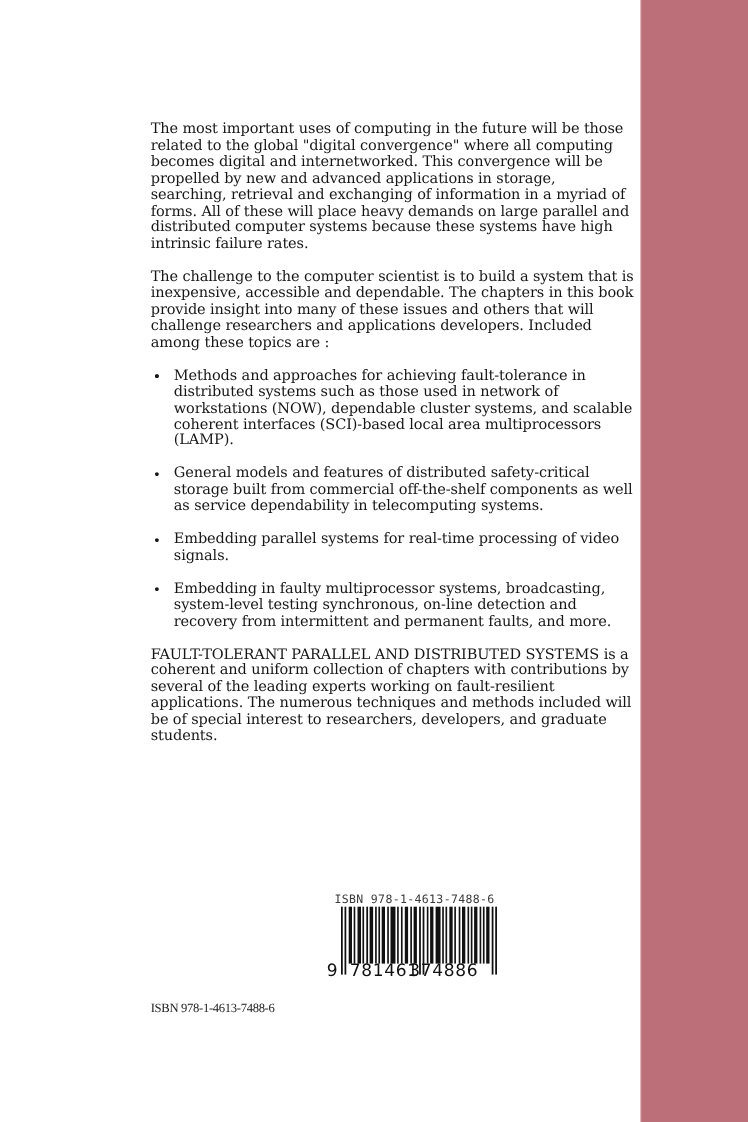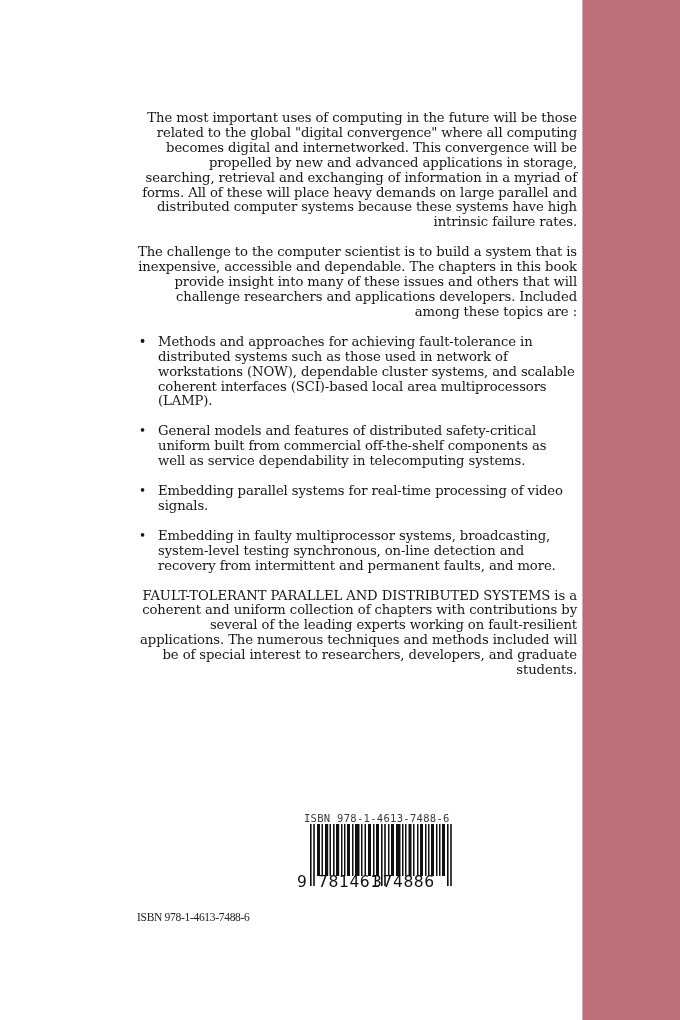--- a/index.html
+++ b/index.html
@@ -11,21 +11,21 @@
     }
     .spine {
       position: absolute; left: 583px; top: 0; width: 97px; height: 1020px;
       background: #bc6f79;
       box-shadow: -1px 0 0 #d9a6ad;
     }
     .content {
       position: absolute; left: 137px; top: 111px; width: 440px;
       font-size: 13.2px; line-height: 14.9px; letter-spacing: -0.1px;
     }
-    .para { margin: 0 0 15px 0; text-align: right; }
+    .para { margin: 0 0 15px 0; }
     .bullets { list-style: none; margin: 0; padding: 0; }
     .bullet { position: relative; padding-left: 21px; margin: 0 0 15px 0; }
     .bullet-dot {
       position: absolute; left: 2px; top: 0; font-size: 12px;
     }
     .closing { margin-top: 0; }
     .closing .title { font-weight: normal; }
     .barcode-wrap {
       position: absolute; left: 296px; top: 812px; width: 180px; height: 85px;
     }
@@ -56,21 +56,21 @@
   <ul class="bullets">
     <li class="bullet">
       <span class="bullet-dot">•</span>
     </li>
     <li class="bullet">
       <span class="bullet-dot">•</span>
       <span>Methods and approaches for achieving fault-tolerance in distributed systems such as those used in network of workstations (NOW), dependable cluster systems, and scalable coherent interfaces (SCI)-based local area multiprocessors (LAMP).</span>
     </li>
     <li class="bullet">
       <span class="bullet-dot">•</span>
-      <span>General models and features of distributed safety-critical uniform built from commercial off-the-shelf components as well as service dependability in telecomputing systems.</span>
+      <span>General models and features of distributed safety-critical storage built from commercial off-the-shelf components as well as service dependability in telecomputing systems.</span>
     </li>
     <li class="bullet">
       <span class="bullet-dot">•</span>
       <span>Embedding parallel systems for real-time processing of video signals.</span>
     </li>
     <li class="bullet">
       <span class="bullet-dot">•</span>
       <span>Embedding in faulty multiprocessor systems, broadcasting, system-level testing synchronous, on-line detection and recovery from intermittent and permanent faults, and more.</span>
     </li>
   </ul>

